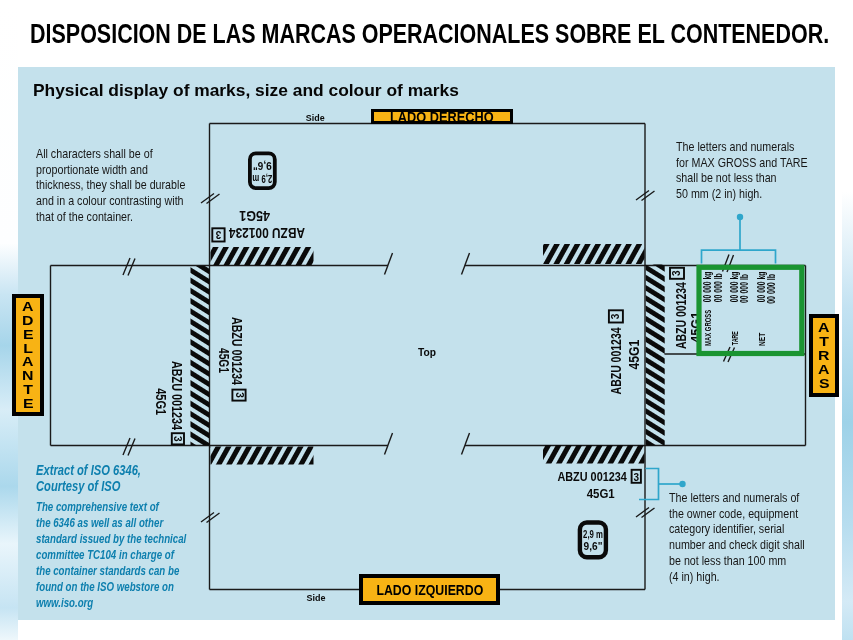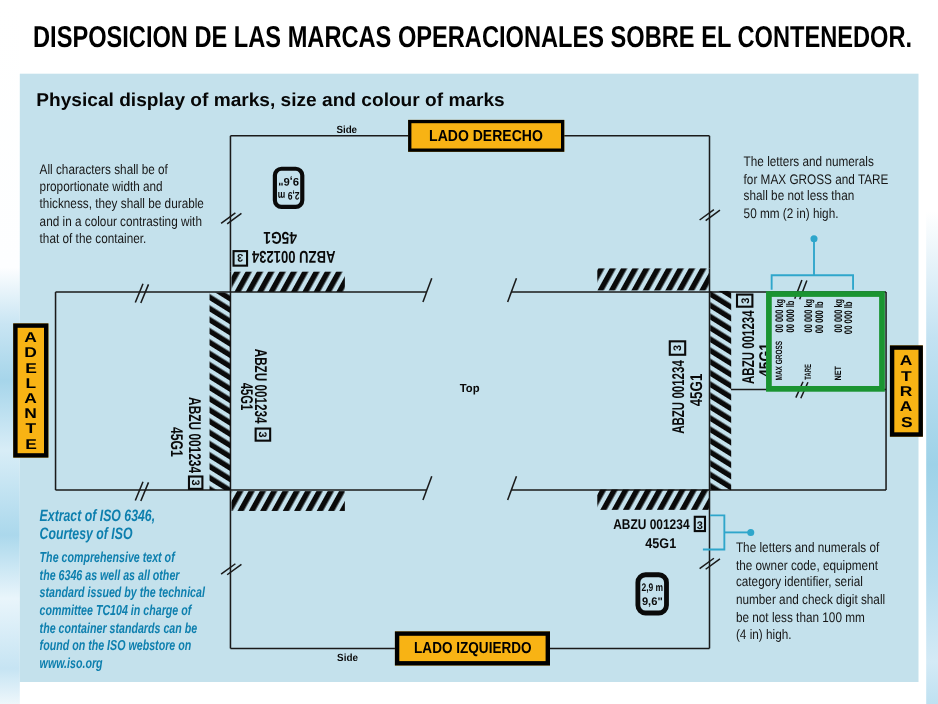--- a/index.html
+++ b/index.html
@@ -204,21 +204,21 @@
 <text transform="translate(737.5,345.2) rotate(-90)" font-size="8.3" textLength="14.1" lengthAdjust="spacingAndGlyphs">TARE</text>
 <text transform="translate(748.1,303) rotate(-90)" textLength="29" lengthAdjust="spacingAndGlyphs">00 000 lb</text>
 <text transform="translate(765.3,302.2) rotate(-90)" textLength="30.5" lengthAdjust="spacingAndGlyphs">00 000 kg</text>
 <text transform="translate(764.8,345.9) rotate(-90)" font-size="8.3" textLength="13.2" lengthAdjust="spacingAndGlyphs">NET</text>
 <text transform="translate(774.7,303.8) rotate(-90)" textLength="29.8" lengthAdjust="spacingAndGlyphs">00 000 lb</text>
 </g>
 
 <rect x="699" y="267.3" width="102.8" height="86.2" fill="none" stroke="#1a9431" stroke-width="5.2"></rect>
 </svg>
 
-<div class="abs" style="left:371px;top:109px;width:142px;height:29px;background:#f8b314;
+<div class="abs" style="left:371px;top:109px;width:142px;height:15px;background:#f8b314;
   border:3.5px solid #000;box-sizing:border-box;display:flex;align-items:center;justify-content:center;">
   <span style="font-weight:bold;font-size:14.5px;transform:scaleX(0.88);white-space:nowrap;">LADO DERECHO</span>
     </div>
 
 <div class="abs" style="left:359px;top:574px;width:141px;height:31px;background:#f8b314;
   border:4px solid #000;box-sizing:border-box;display:flex;align-items:center;justify-content:center;">
   <span style="font-weight:bold;font-size:14.5px;transform:scaleX(0.85);white-space:nowrap;">LADO IZQUIERDO</span>
     </div>
 
 <div class="abs" style="left:12px;top:294px;width:32px;height:122px;background:#f8b314;

